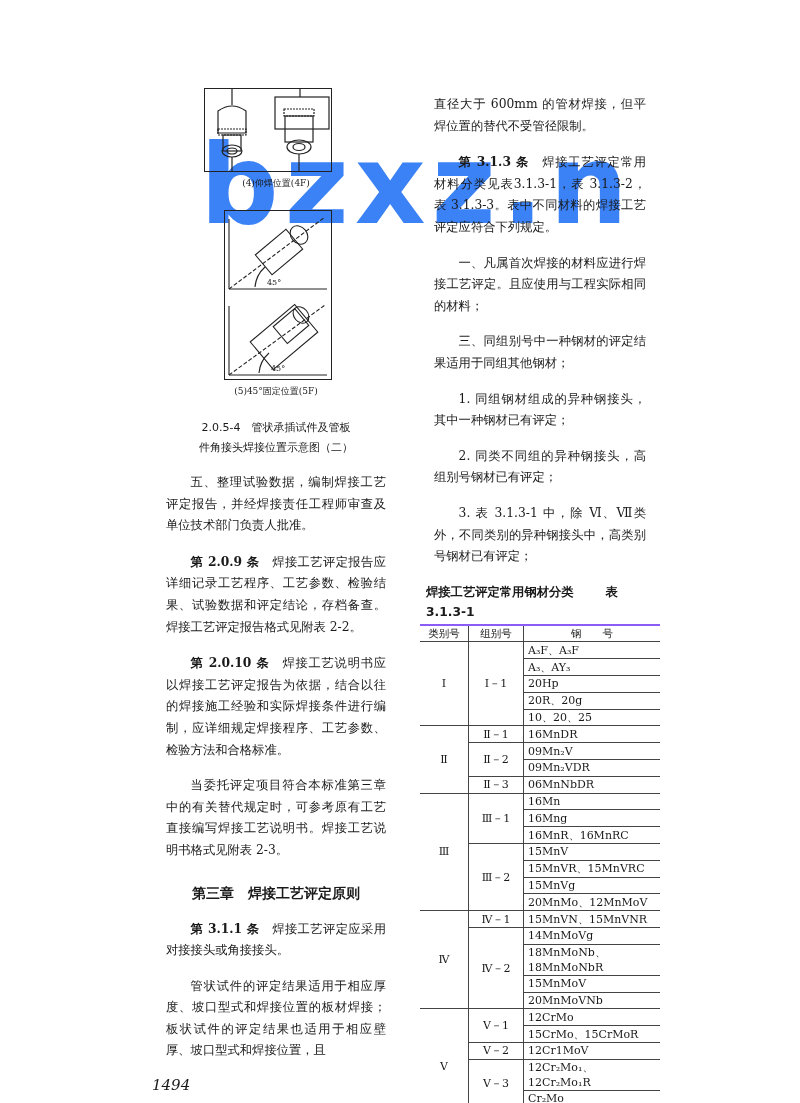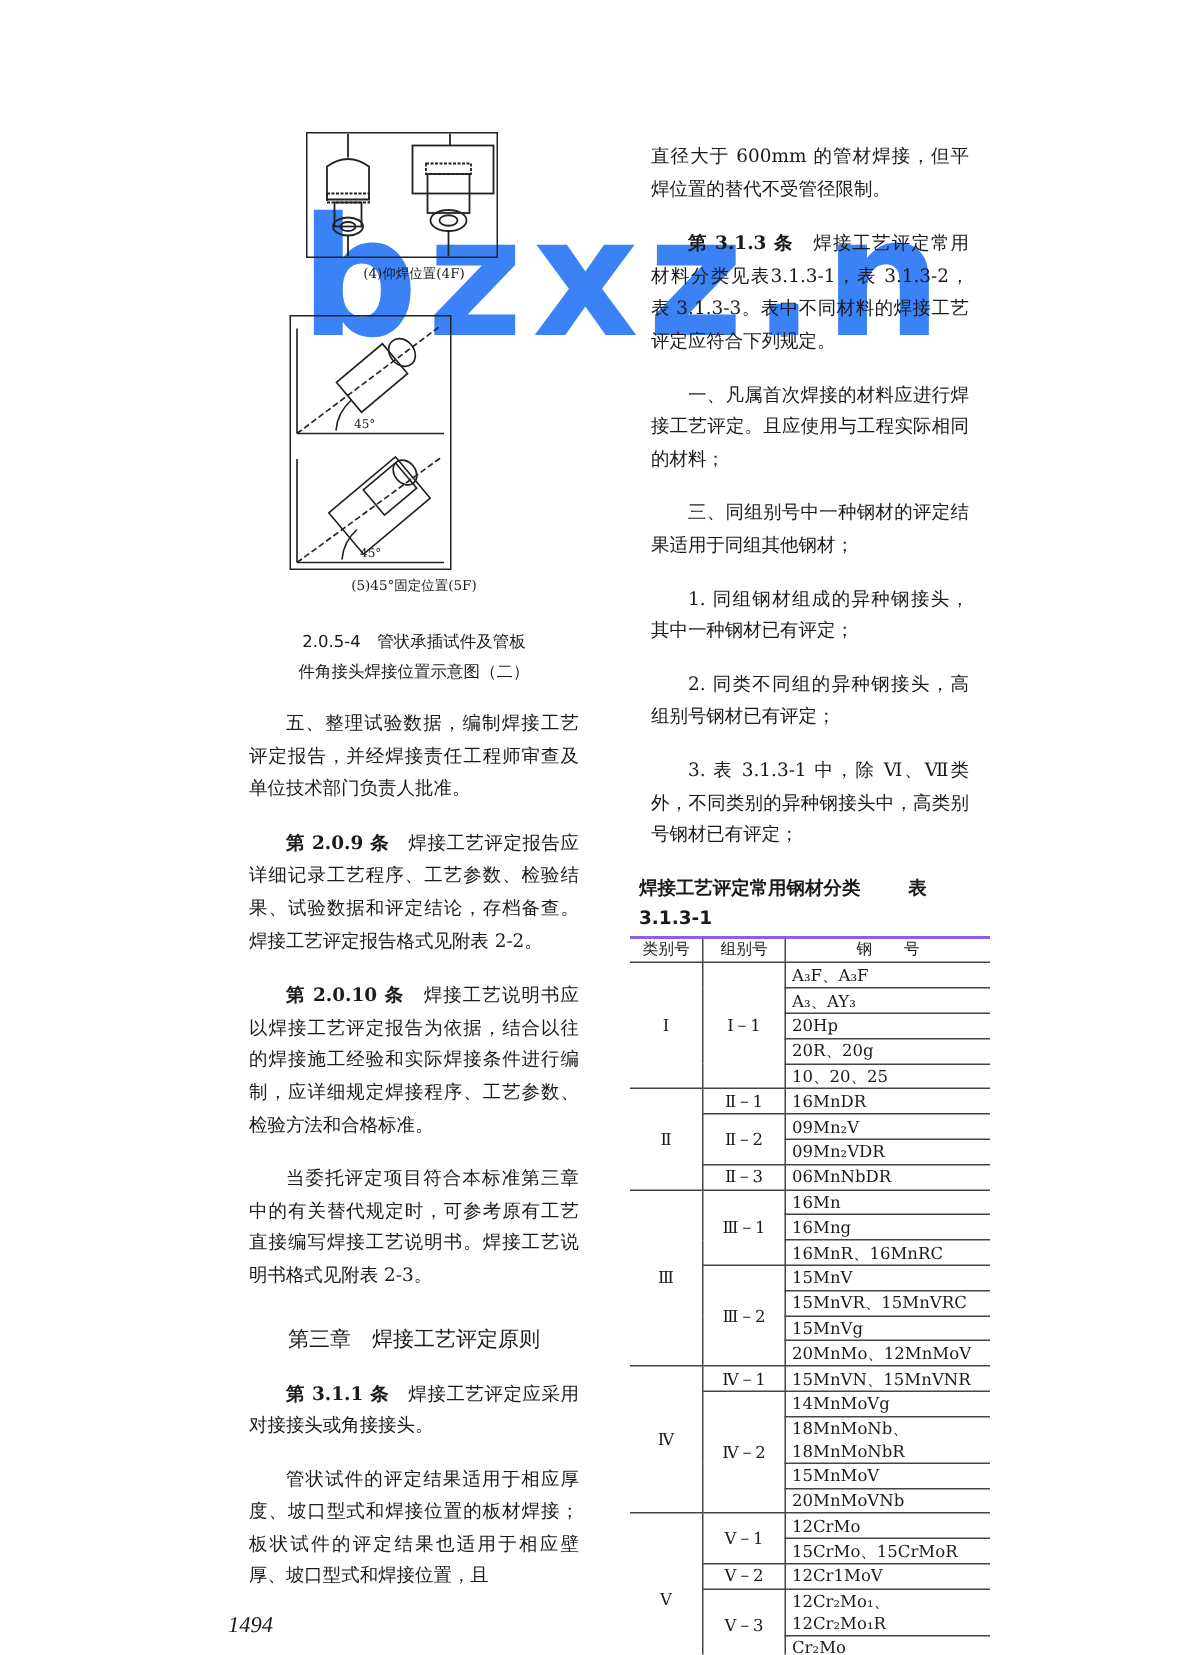--- a/index.html
+++ b/index.html
@@ -15,26 +15,26 @@
   .col { position: absolute; z-index: 1; }
   .left { left: 152px; top: 80px; width: 248px; }
   .right { left: 420px; top: 80px; width: 240px; }
   p { margin: 14px; font-size: 12.3px; line-height: 21.6px; text-align: justify; }
   .indent { text-indent: 2em; }
   .bold { font-weight: bold; }
   .fig {
     border: 1.5px solid #222; background: transparent; position: relative; margin-left: 52px;
   }
   .fig1 { width: 126px; height: 82px; margin-top: 8px; }
-  .fig2 { width: 106px; height: 168px; margin-top: 20px; margin-left: 41px; }
+  .fig2 { width: 106px; height: 168px; margin-top: 20px; margin-left: 72px; }
   .caption { font-size: 9px; text-align: center; margin: 4px 0 0 0; line-height: 14px; }
   .figtitle { text-align: center; font-size: 11px; line-height: 20px; margin-top: 20px; font-family: "DejaVu Sans", sans-serif; }
-  .chapter { text-align: center; font-size: 14px; font-weight: normal; margin-top: 20px; line-height: 22px; font-family: "DejaVu Sans", sans-serif; }
+  .chapter { text-align: center; font-size: 14px; font-weight: bold; margin-top: 20px; line-height: 22px; font-family: "DejaVu Sans", sans-serif; }
   .section { text-align: center; font-size: 12px; font-weight: bold; line-height: 22px; letter-spacing: 2px; font-family: "DejaVu Sans", sans-serif; }
-  .pageno { font-style: italic; font-size: 15px; margin-top: 10px; font-family: Liberation Serif, serif; }
+  .pageno { font-style: italic; font-size: 15px; margin-top: 10px; }
   .tbltitle { font-weight: bold; font-size: 12.3px; line-height: 20px; margin-left: 6px; font-family: "DejaVu Sans", sans-serif; }
   .tbltitle span { margin-left: 32px; }
   table { border-collapse: collapse; width: 240px; font-size: 11px; margin-top: 2px; }
   td, th { border: 1px solid #444; padding: 0 4px; height: 15.8px; line-height: 15px; }
   table { border-top: 2px solid #8b5cf6; border-bottom: 2px solid #222; }
   th { font-weight: normal; text-align: center; font-family: "DejaVu Sans", sans-serif; font-size: 10.5px; }
   td.c { text-align: center; }
   tr > *:first-child { border-left: none; }
   tr > *:last-child { border-right: none; }
   svg { position: absolute; left: 0; top: 0; }

